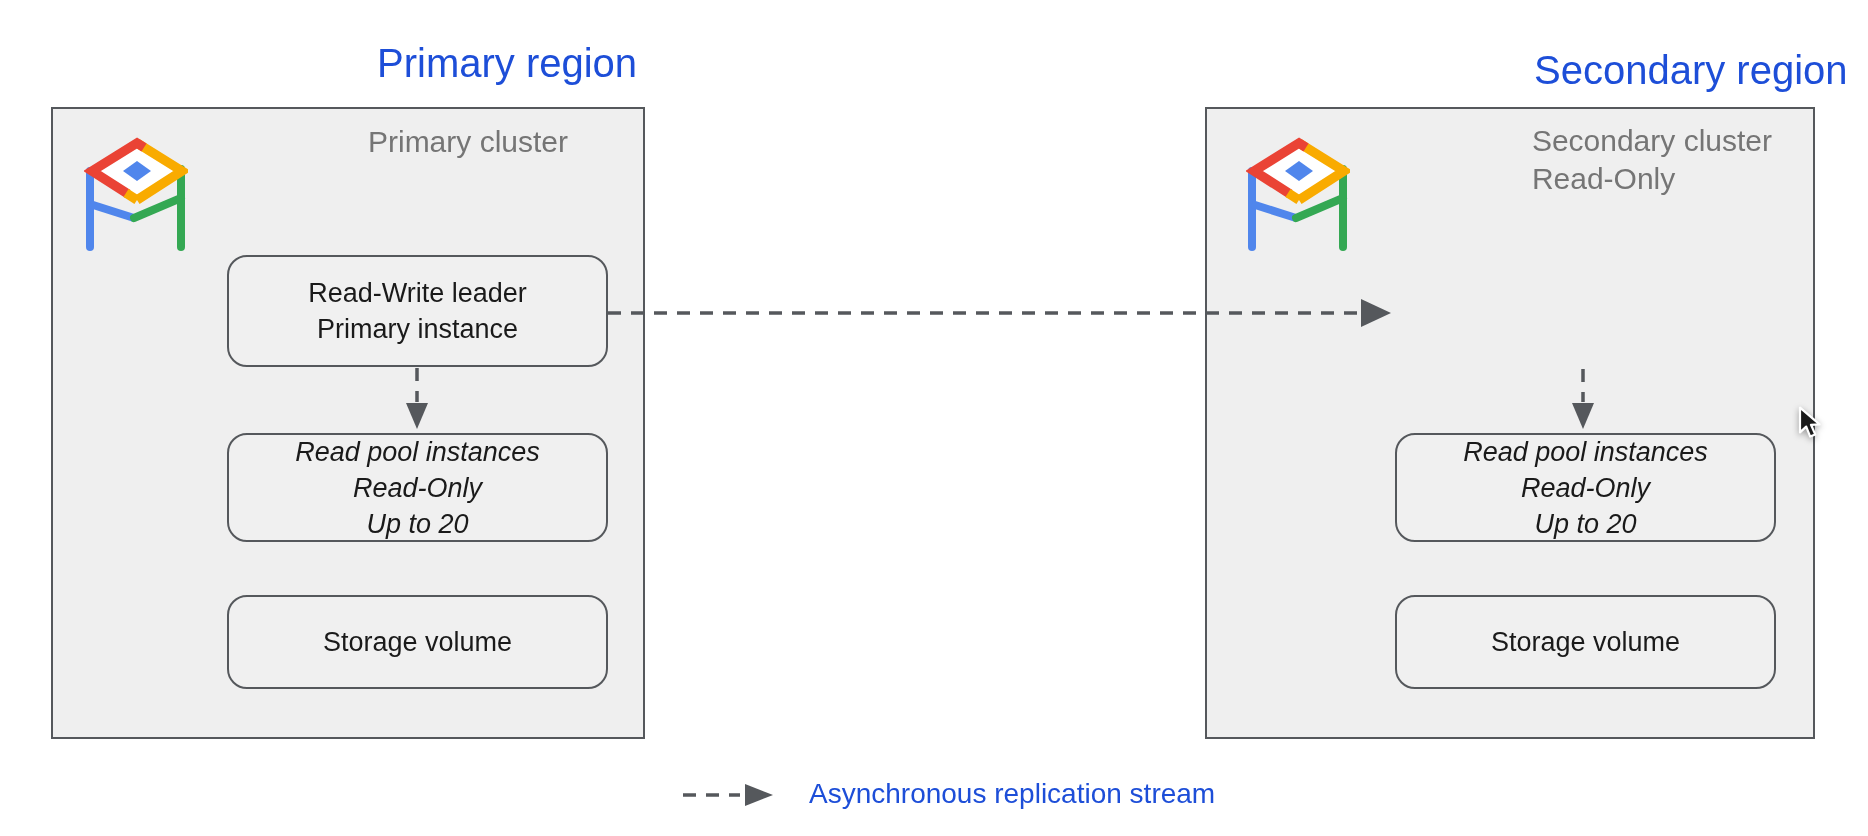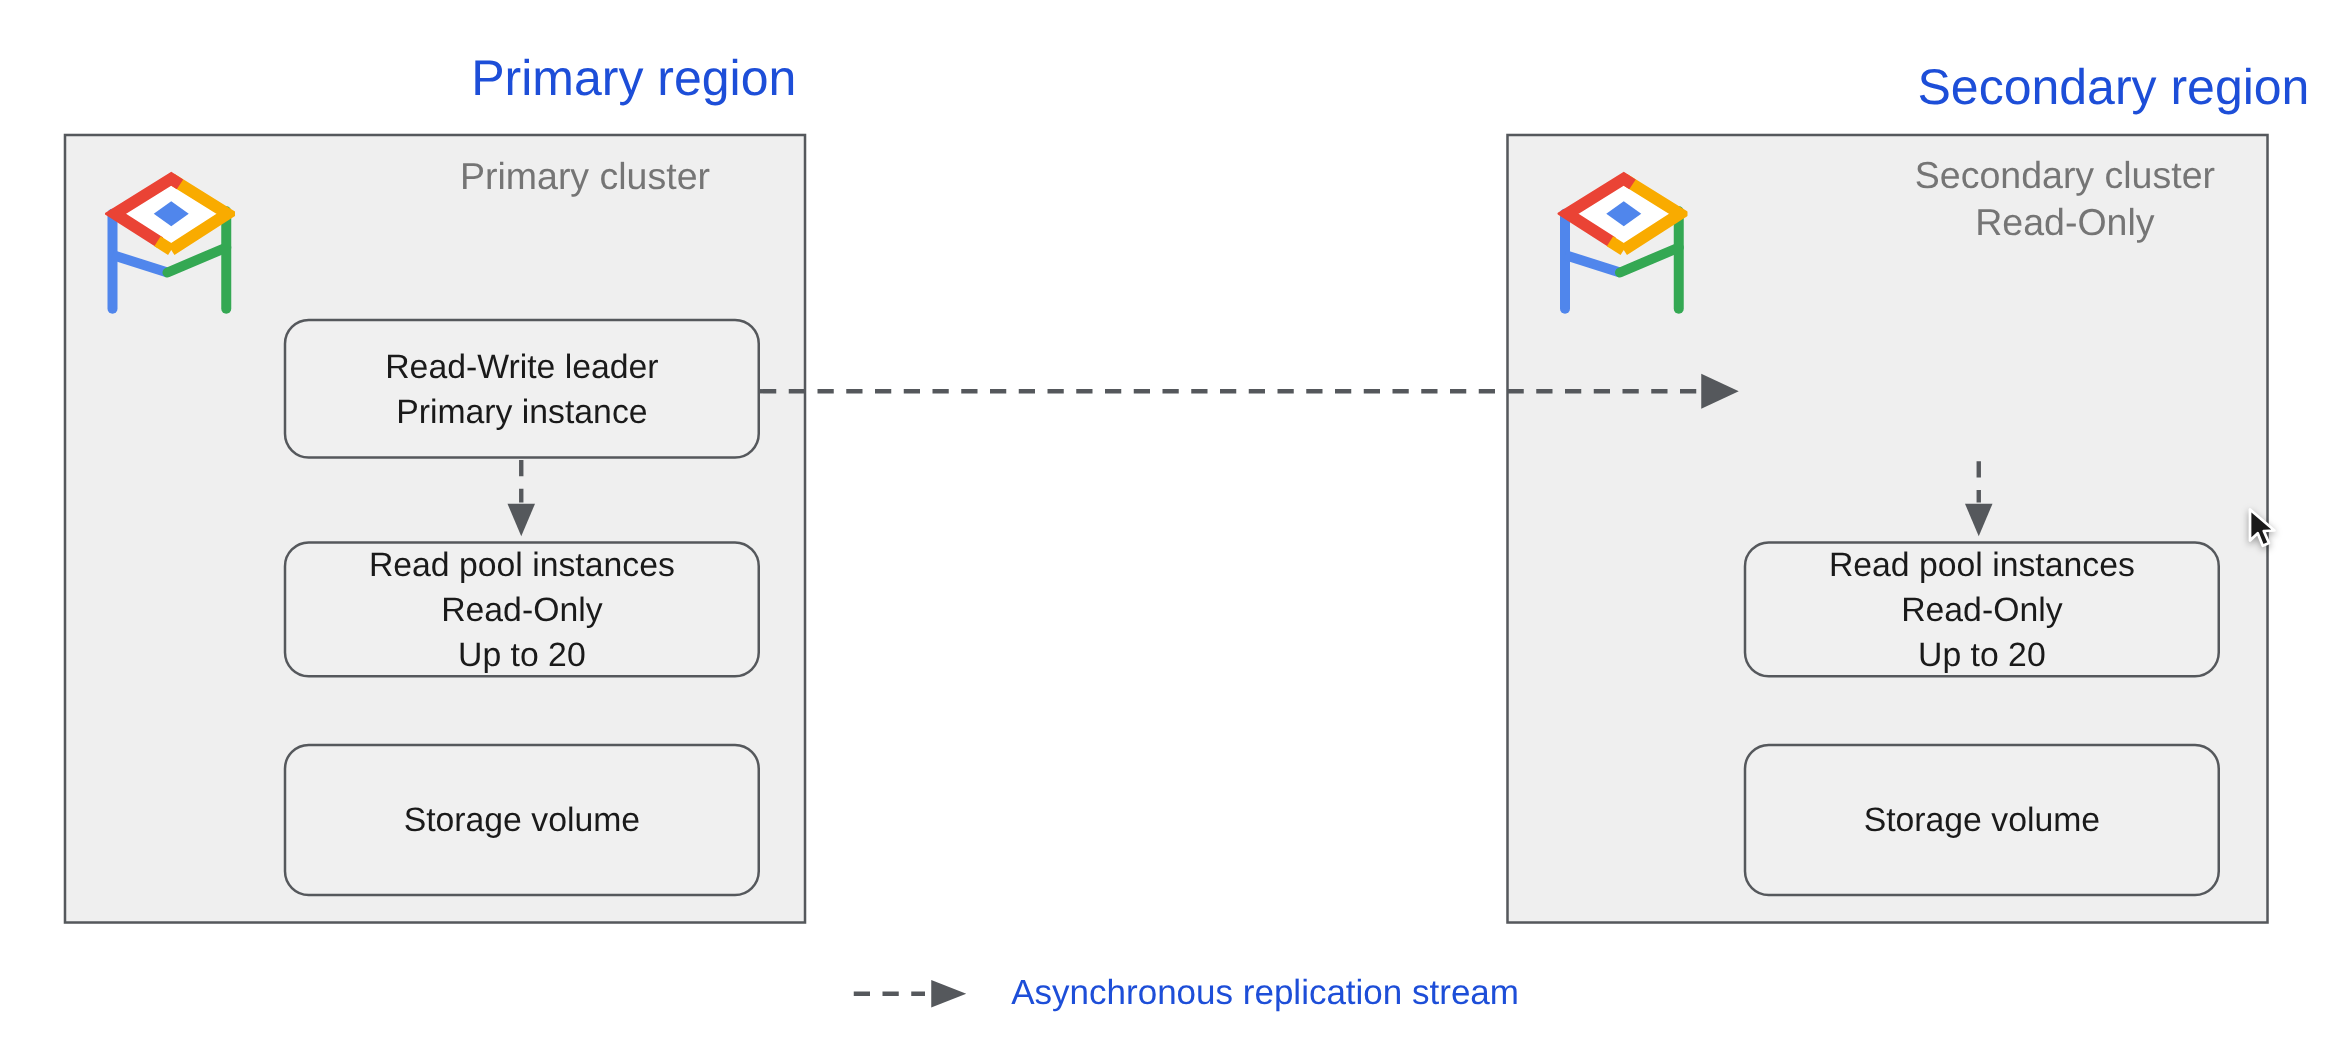--- a/index.html
+++ b/index.html
@@ -21,21 +21,21 @@
     top:107px;
     height:632px;
     background:#efefef;
     border:2px solid #55585c;
   }
   .cluster-title {
     position:absolute;
     font-size:30px;
     line-height:38px;
     color:#757575;
-    text-align:center;
+    text-align:left;
     white-space:nowrap;
   }
   .cluster-icon {
     position:absolute;
     top:25px;
   }
   .node {
     position:absolute;
     width:381px;
     background:#f0f0f0;
@@ -47,22 +47,22 @@
     align-items:center;
     text-align:center;
     font-size:27px;
     line-height:36px;
     color:#1a1a1a;
   }
   .node span { display:block; }
   .p-node { left:174px; }
   .s-node { left:188px; }
   .node-1 { top:146px; height:112px; }
-  .node-2 { top:324px; height:109px; }
-  .node-3 { top:486px; height:122px; }
+  .node-2 { top:324px; height:109px;font-style:italic; }
+  .node-3 { top:486px; height:94px; }
   .arrow-layer {
     position:absolute;
     left:0; top:0;
     pointer-events:none;
   }
   .legend-label {
     position:absolute;
     left:809px;
     top:778px;
     font-size:28px;

